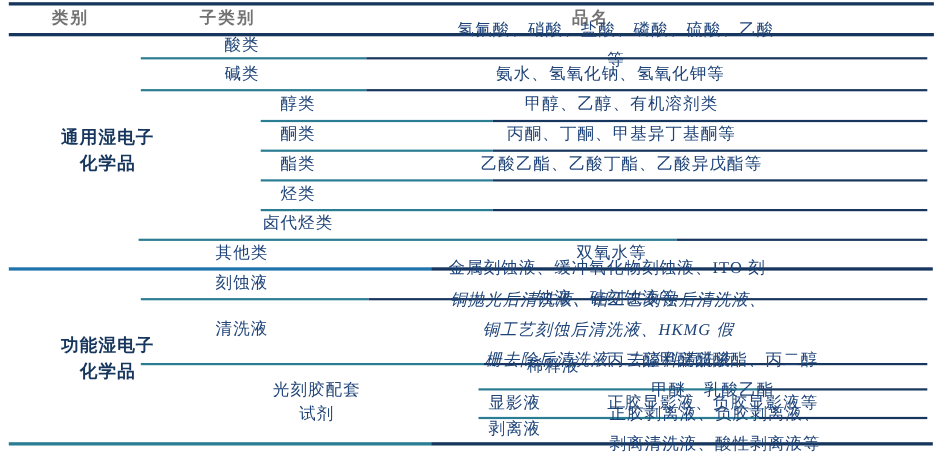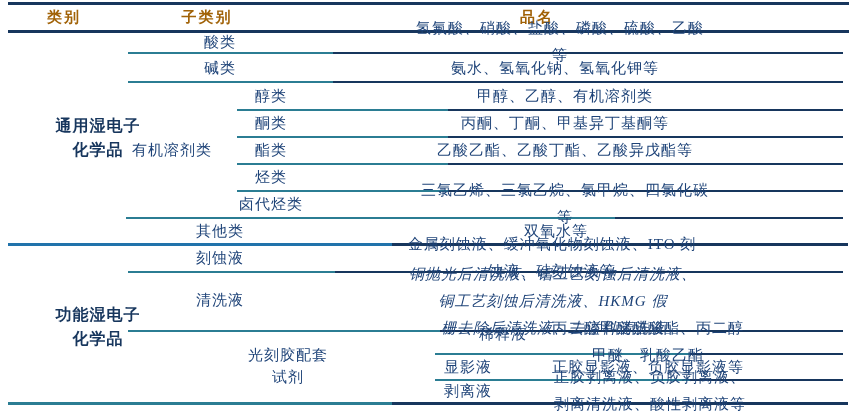--- a/index.html
+++ b/index.html
@@ -5,21 +5,21 @@
   html,body{margin:0;padding:0;background:#fff;}
   #stage{
     position:relative;width:853px;height:414px;background:#ffffff;overflow:hidden;
     font-family:"Liberation Serif","DejaVu Serif",serif;
   }
   .cell{
     position:absolute;transform:translate(-50%,-50%);
     color:#1e4378;font-size:15px;letter-spacing:1px;white-space:pre-line;
     text-align:center;line-height:27px;
   }
-  .hdr{font-weight:bold;color:#a16207;font-size:15px;letter-spacing:2px;}
+  .hdr{font-weight:bold;color:#737373;font-size:15px;letter-spacing:2px;}
   .cat{font-weight:bold;color:#17365d;font-size:16px;line-height:24px;letter-spacing:1px;}
   .grp{line-height:22px;}
   .ln{position:absolute;}
   .navy{background:#17365d;}
   .teal{background:#2b7d93;}
   .blue{background:#2173ab;}
 </style>
 </head>
 <body>
 
@@ -69,21 +69,20 @@
 
   <div class="cell hdr" style="left:64px;top:17px;">类别</div>
   <div class="cell hdr" style="left:207px;top:17px;">子类别</div>
   <div class="cell hdr" style="left:537px;top:17px;">品名</div>
 
   <div class="cell cat" style="left:98px;top:138px;">通用湿电子
 化学品</div>
   <div class="cell cat" style="left:98px;top:327px;">功能湿电子
 化学品</div>
 
-  <div class="cell grp" style="left:172px;top:150px;">有机溶剂类</div>
   <div class="cell grp" style="left:288px;top:366px;">光刻胶配套
 试剂</div>
 
   <div class="cell" style="left:220px;top:42px;">酸类</div>
   <div class="cell" style="left:560px;top:42px;">氢氟酸、硝酸、盐酸、磷酸、硫酸、乙酸等</div>
 
   <div class="cell" style="left:220px;top:68px;">碱类</div>
   <div class="cell" style="left:555px;top:68px;">氨水、氢氧化钠、氢氧化钾等</div>
 
   <div class="cell" style="left:271px;top:96px;text-align:center;">醇类</div>
@@ -91,21 +90,20 @@
 
   <div class="cell" style="left:271px;top:123px;">酮类</div>
   <div class="cell" style="left:565px;top:123px;">丙酮、丁酮、甲基异丁基酮等</div>
 
   <div class="cell" style="left:271px;top:150px;">酯类</div>
   <div class="cell" style="left:565px;top:150px;">乙酸乙酯、乙酸丁酯、乙酸异戊酯等</div>
 
   <div class="cell" style="left:271px;top:177px;">烃类</div>
 
   <div class="cell" style="left:271px;top:204px;">卤代烃类</div>
-  <div class="cell" style="left:565px;top:204px;">三氯乙烯、三氯乙烷、氯甲烷、四氯化碳等</div>
 
   <div class="cell" style="left:220px;top:231px;">其他类</div>
   <div class="cell" style="left:556px;top:231px;">双氧水等</div>
 
   <div class="cell" style="left:220px;top:258px;">刻蚀液</div>
   <div class="cell" style="left:552px;top:258px;">金属刻蚀液、缓冲氧化物刻蚀液、ITO 刻蚀液、硅刻蚀液等</div>
 
   <div class="cell" style="left:220px;top:300px;">清洗液</div>
   <div class="cell" style="left:553px;top:301px;font-style:italic;">铜抛光后清洗液、铝工艺刻蚀后清洗液、铜工艺刻蚀后清洗液、HKMG 假
 栅去除后清洗液、去溢料清洗液</div>

